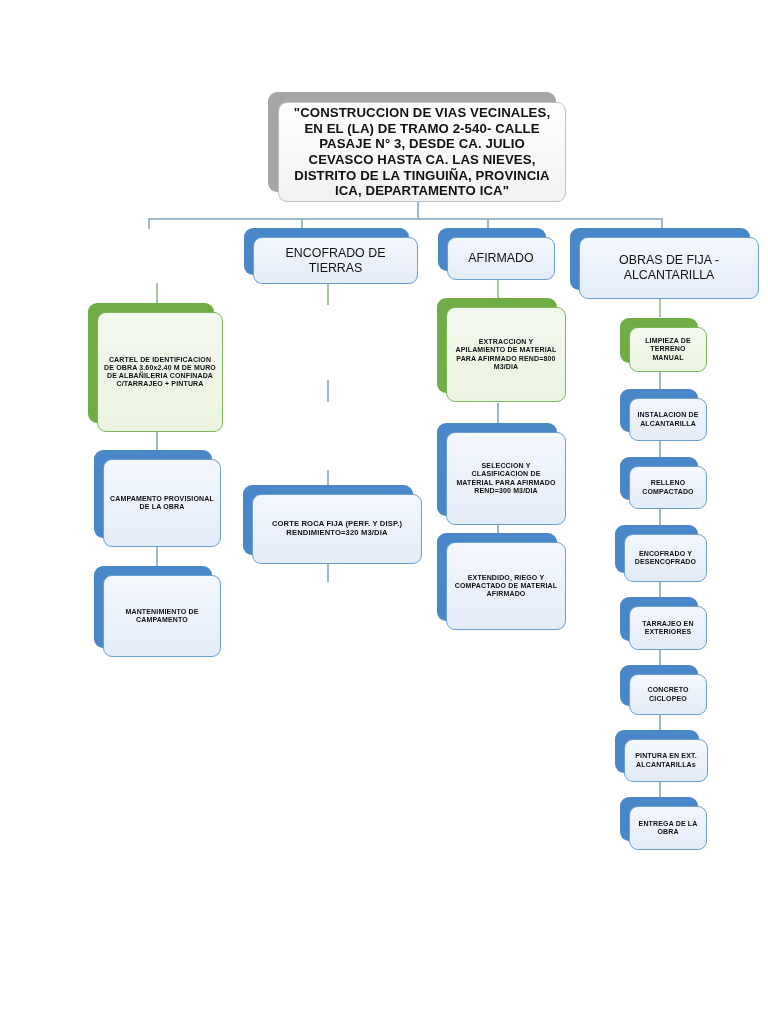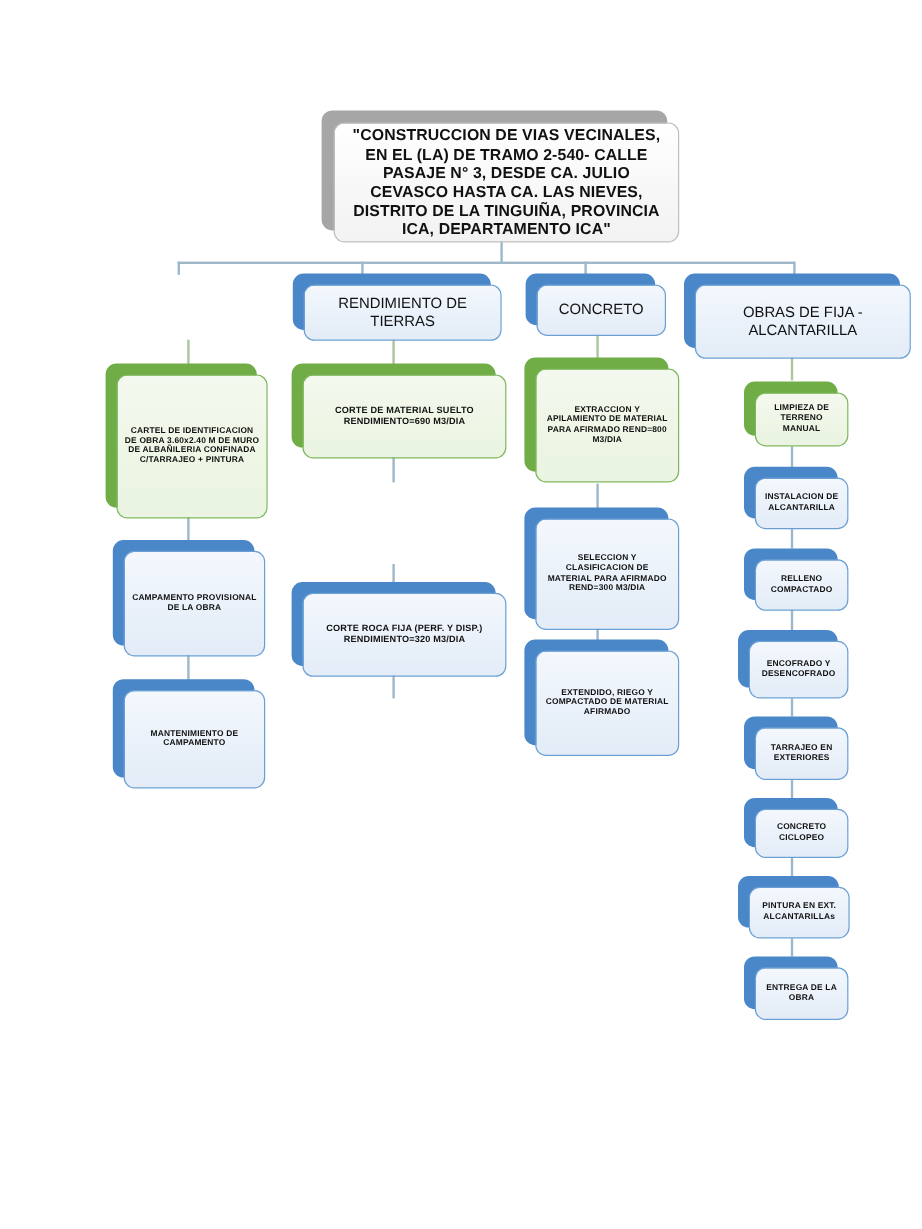--- a/index.html
+++ b/index.html
@@ -152,44 +152,38 @@
   <div class="node blue" style="left:94px; top:566px; width:118px; height:82px;">
     <div class="back"></div>
     <div class="front">
       <span class="label t-xsmall">MANTENIMIENTO DE CAMPAMENTO</span>
     </div>
   </div>
 
   <div class="node blue" style="left:244px; top:228px; width:165px; height:47px;">
     <div class="back"></div>
     <div class="front">
-      <span class="label t-head">RENDIMIENTO DE TIERRAS</span>
-    </div>
-  </div>
-
-  <div class="node green" style="left:243px; top:303px; width:170px; height:70px;">
-    <div class="back"></div>
-    <div class="front">
-      <span class="label t-small">CORTE DE MATERIAL SUELTO RENDIMIENTO=690 M3/DIA</span>
-    </div>
-  </div>
+      <span class="label t-head">ENCOFRADO DE TIERRAS</span>
+    </div>
+  </div>
+
 
 
   <div class="node blue" style="left:243px; top:485px; width:170px; height:70px;text-decoration:underline;">
     <div class="back"></div>
     <div class="front">
       <span class="label t-small">CORTE ROCA FIJA (PERF. Y DISP.) RENDIMIENTO=320 M3/DIA</span>
     </div>
   </div>
 
 
   <div class="node blue" style="left:438px; top:228px; width:108px; height:43px;">
     <div class="back"></div>
     <div class="front">
-      <span class="label t-head">CONCRETO</span>
+      <span class="label t-head">AFIRMADO</span>
     </div>
   </div>
 
   <div class="node green" style="left:437px; top:298px; width:120px; height:95px;">
     <div class="back"></div>
     <div class="front">
       <span class="label t-xsmall">EXTRACCION Y APILAMIENTO DE MATERIAL PARA AFIRMADO REND=800 M3/DIA</span>
     </div>
   </div>
 

